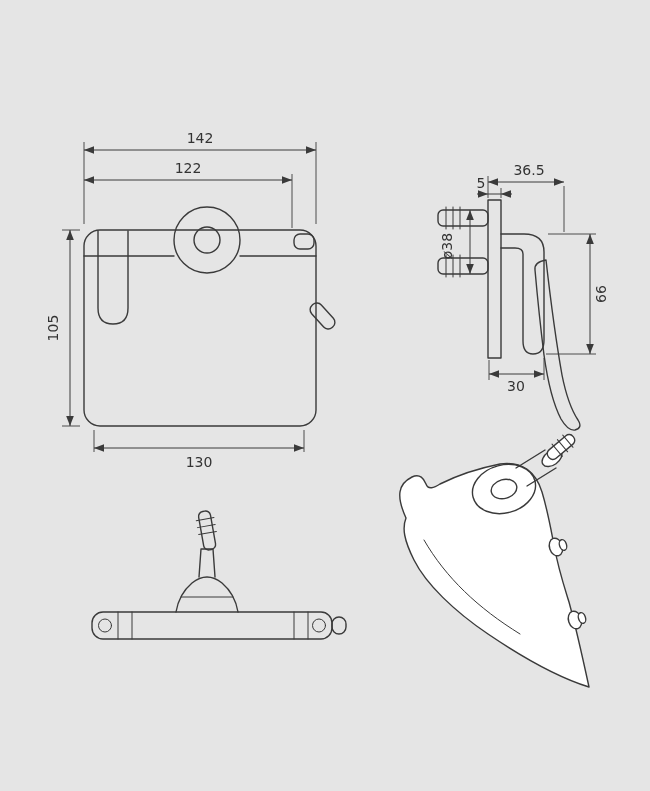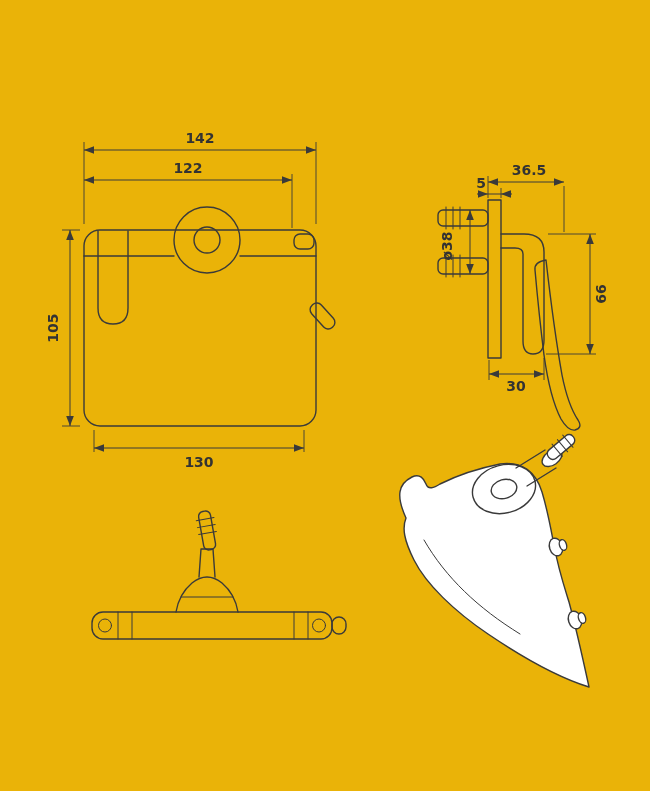--- a/index.html
+++ b/index.html
@@ -1,22 +1,21 @@
 <!DOCTYPE html>
 <html><head>
 <meta charset="utf-8">
 <style>
   html,body{margin:0;padding:0;background:#ffffff;}
   .canvas{
     position:relative;
     width:650px;height:791px;
-    background:#eab308;
+    background:#e5e5e5;
     font-family:"DejaVu Sans",sans-serif;
     overflow:hidden;
-    font-weight:bold;
   }
   svg{display:block;}
   .obj{fill:none;stroke:#3a3a3a;stroke-width:1.4;stroke-linejoin:round;stroke-linecap:round;}
   .objf{fill:#ffffff;stroke:#3a3a3a;stroke-width:1.4;stroke-linejoin:round;}
   .thin{stroke-width:1;}
   .dim{stroke:#3a3a3a;stroke-width:1;fill:none;}
   .ext{stroke:#3a3a3a;stroke-width:0.9;fill:none;}
   text.dimtxt{fill:#333333;font-size:14px;font-family:"DejaVu Sans",sans-serif;}
 </style>
 </head>

